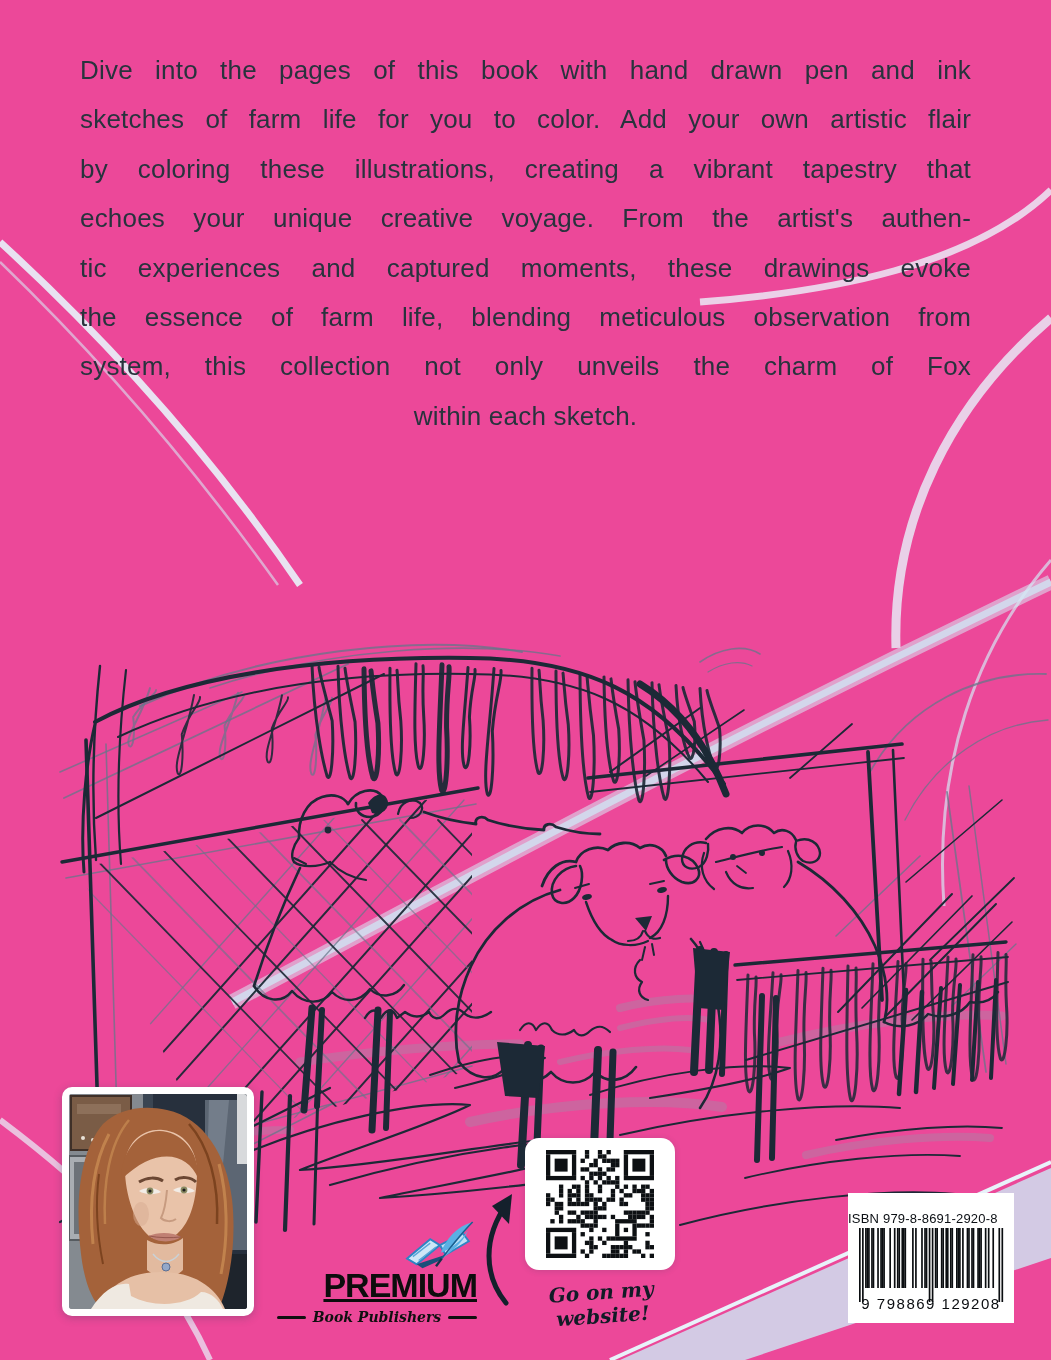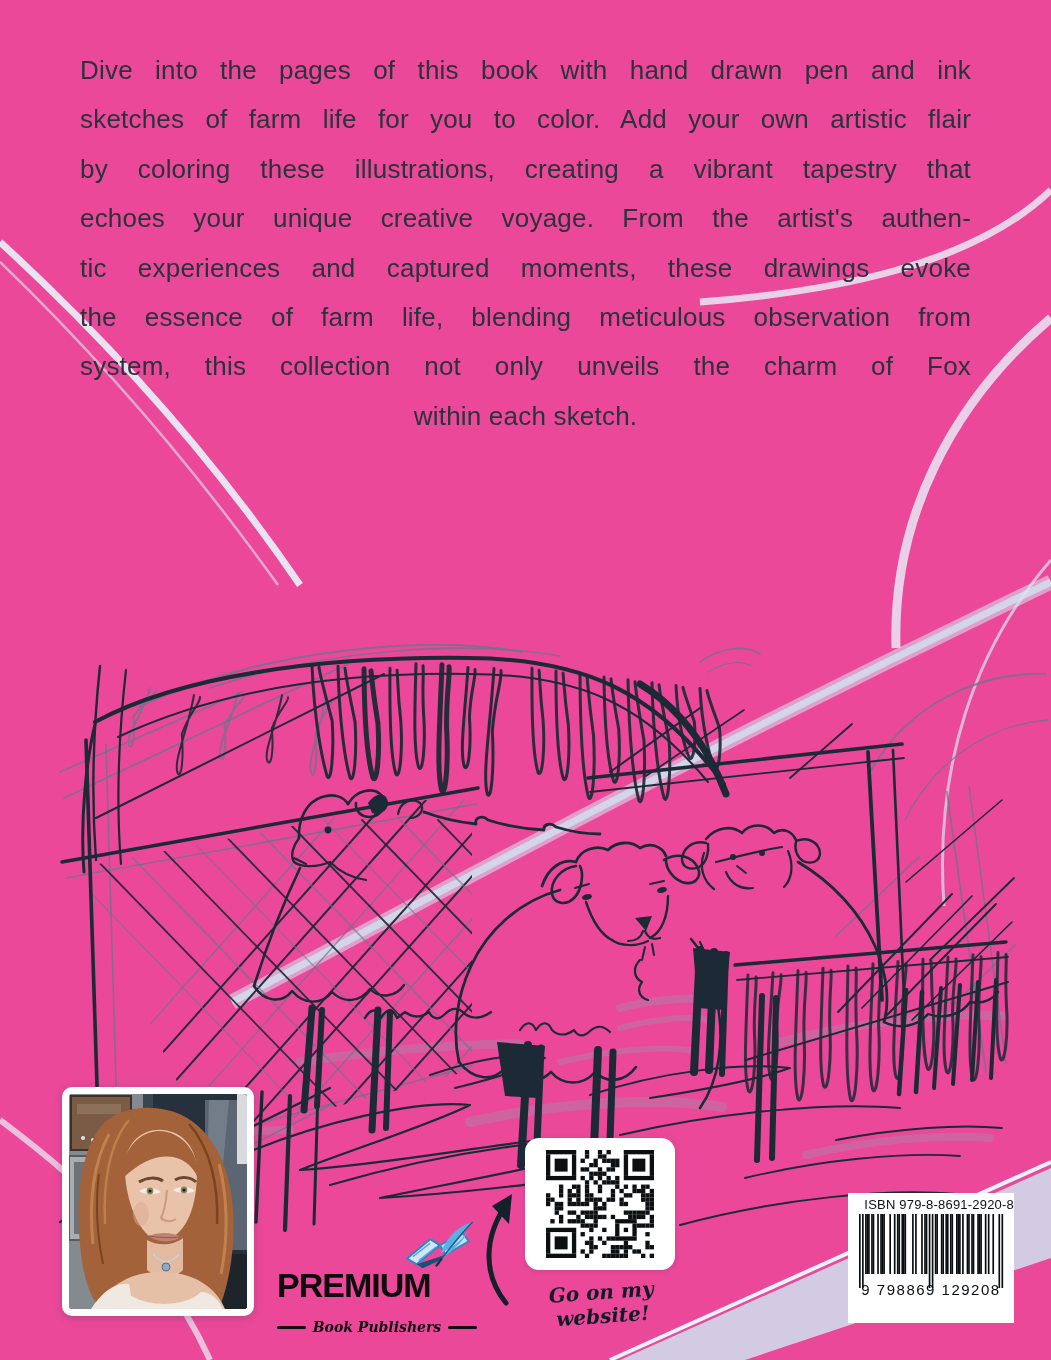--- a/index.html
+++ b/index.html
@@ -14,37 +14,37 @@
   .blurb .ln.center{text-align:left;text-align-last:center;}
   
   .photo{position:absolute;left:62px;top:1087px;width:178px;height:215px;
          border:7px solid #ffffff;border-radius:10px;overflow:hidden;
          background:#848a90;box-shadow:0 2px 8px rgba(40,60,80,.28);}
   .photo svg{width:178px;height:215px;}
   
   .publisher{position:absolute;left:277px;top:1222px;width:200px;}
   .logo-icon{position:absolute;right:2px;top:-2px;width:78px;height:54px;}
   .logo-word{margin-top:44px;font-size:34px;font-weight:bold;letter-spacing:-1px;
-             color:#0d0d0d;text-align:left;}
-  .logo-tag{display:flex;align-items:center;gap:7px;margin-top:14px;
+             color:#0d0d0d;text-align:right;text-decoration:underline;}
+  .logo-tag{display:flex;align-items:center;gap:7px;margin-top:4px;
             font-family:"DejaVu Serif",serif;font-style:italic;font-weight:bold;
             font-size:14px;color:#101010;}
   .dash{flex:1;height:3px;background:#101010;border-radius:2px;}
   
   .qr-card{position:absolute;left:525px;top:1138px;width:150px;height:132px;
            background:#ffffff;border-radius:14px;display:flex;align-items:center;
            justify-content:center;box-shadow:0 1px 6px rgba(40,60,80,.18);}
   .qr-card svg{width:108px;height:108px;}
   .qr-caption{position:absolute;left:512px;top:1280px;width:180px;text-align:center;
               font-family:"DejaVu Serif",serif;font-style:italic;font-weight:bold;
               font-size:20px;color:#111b26;transform:rotate(-4deg);}
   .arrow{position:absolute;left:478px;top:1192px;width:52px;height:118px;}
   
   .isbn{position:absolute;left:848px;top:1193px;width:166px;height:130px;
-        background:#ffffff;text-align:right;padding-top:4px;box-sizing:border-box;}
+        background:#ffffff;text-align:left;padding-top:18px;box-sizing:border-box;}
   .isbn-label{font-size:13px;color:#0b0f14;letter-spacing:.2px;}
   .isbn svg{width:152px;height:84px;margin:2px auto 0;}
 </style>
 </head>
 <body>
 
 <div class="cover">
 
   <svg class="bg" viewBox="0 0 1051 1360">
     <polygon points="620,1360 1051,1168 1051,1258 745,1360" fill="#cfe2f1" opacity="0.85"></polygon>

